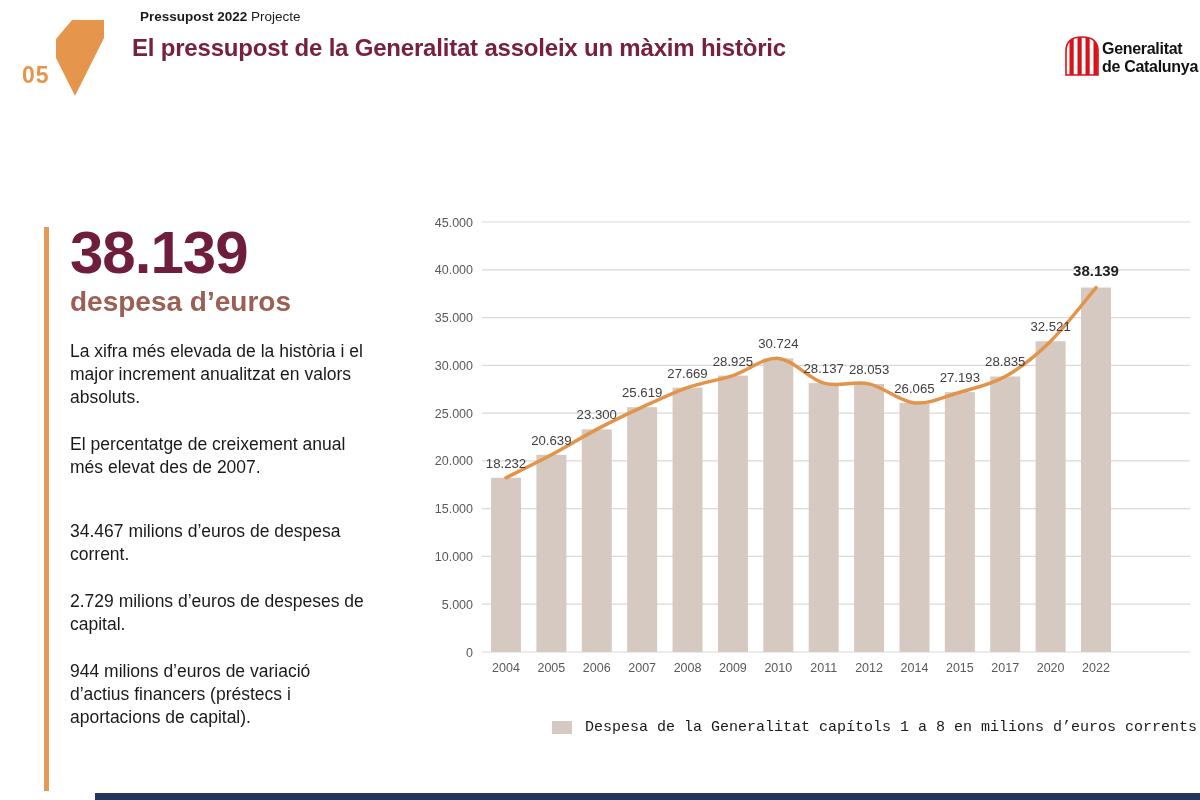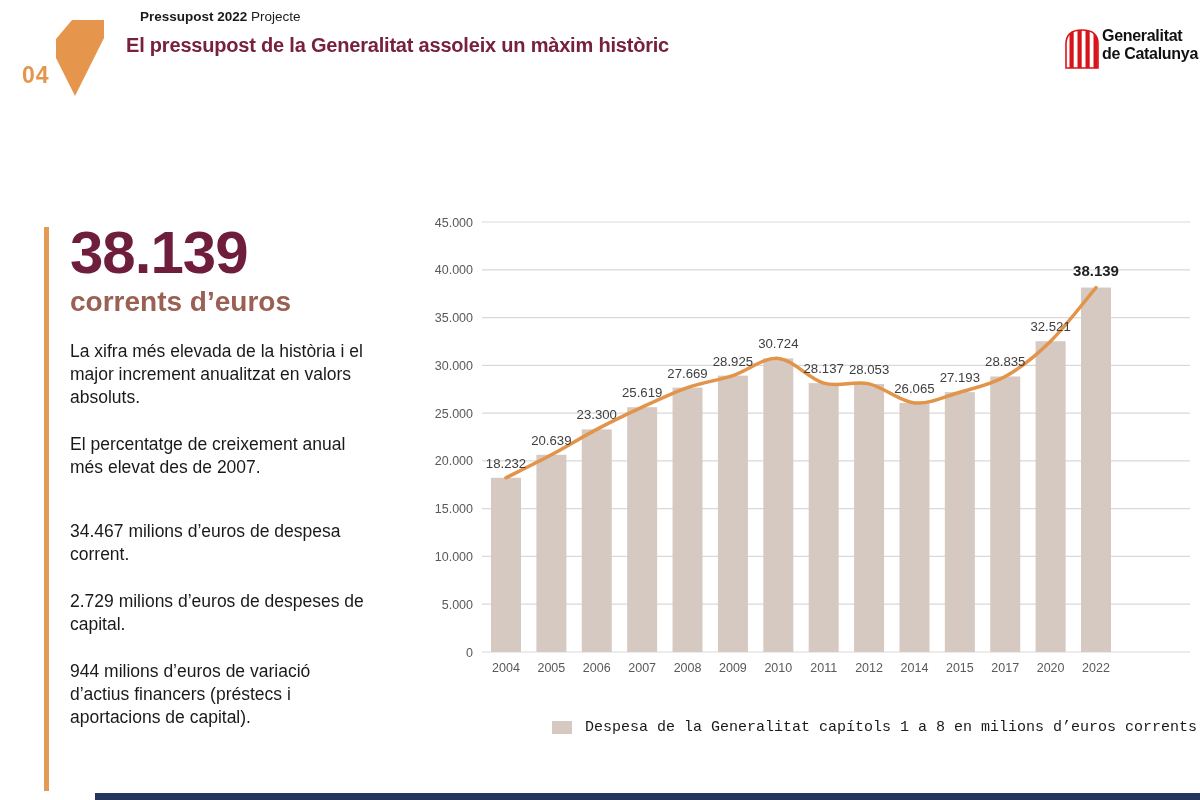--- a/index.html
+++ b/index.html
@@ -12,24 +12,24 @@
   
   .section-arrow{position:absolute;left:48px;top:12px;}
   .section-number{
     position:absolute;left:22px;top:62px;
     font-size:23px;font-weight:bold;color:#E6964C;letter-spacing:1px;
   }
   .header-text{position:absolute;left:120px;top:9px;}
   .kicker{font-size:13.5px;color:#1A1A1A;padding-left:20px;}
   .kicker .k-bold{font-weight:bold;}
   .page-title{
-    margin:10px 0 0 6px;font-size:20px;font-weight:bold;color:#77203F;
+    margin:10px 0 0 12px;font-size:24px;font-weight:bold;color:#77203F;
     letter-spacing:-0.2px;
   }
-  .logo{position:absolute;left:1062px;top:27px;display:flex;align-items:flex-start;gap:0;}
+  .logo{position:absolute;left:1062px;top:34px;display:flex;align-items:flex-end;gap:0;}
   .logo-text{font-size:16px;font-weight:bold;color:#111;line-height:18px;letter-spacing:-0.3px;}
   
   .left-rule{position:absolute;left:44px;top:227px;width:5px;height:564px;background:#E39A57;}
   .stats{position:absolute;left:70px;top:222px;width:300px;}
   .big-number{font-size:60px;font-weight:bold;color:#6E1E3C;line-height:62px;letter-spacing:-1px;}
   .big-unit{font-size:28px;font-weight:bold;color:#9A6054;line-height:32px;margin-top:2px;}
   .paragraphs{margin-top:22px;}
   .paragraphs p{
     margin:0 0 24px 0;font-size:17.5px;line-height:23px;color:#1A1A1A;
   }
@@ -44,21 +44,21 @@
   .legend-label{font-size:15px;color:#1A1A1A;font-family:Liberation Mono, monospace;}
   
   .footer-bar{position:absolute;left:95px;bottom:0;width:1105px;height:7px;background:#24365C;}
 </style>
 </head>
 <body>
 
 <svg class="section-arrow" width="62" height="88" viewBox="0 0 62 88">
   <polygon points="24,8 56,8 56,26 27,84 8,46 8,27" fill="#E6964C"></polygon>
 </svg>
-<div class="section-number">04</div>
+<div class="section-number">05</div>
 
 <div class="header-text">
   <div class="kicker"><span class="k-bold">Pressupost 2022</span> <span>Projecte</span></div>
   <h1 class="page-title">El pressupost de la Generalitat assoleix un màxim històric</h1>
 </div>
 
 <div class="logo">
   <svg width="40" height="42" viewBox="0 0 40 42">
     <defs>
       <clipPath id="senyera-clip">
@@ -75,21 +75,21 @@
   </svg>
   <div class="logo-text">
     <div>Generalitat</div>
     <div>de Catalunya</div>
   </div>
 </div>
 
 <div class="left-rule"></div>
 <div class="stats">
   <div class="big-number">38.139</div>
-  <div class="big-unit">corrents d’euros</div>
+  <div class="big-unit">despesa d’euros</div>
   <div class="paragraphs">
     <p>La xifra més elevada de la història i el major increment anualitzat en valors absoluts.</p>
     <p>El percentatge de creixement anual més elevat des de 2007.</p>
     <p class="gap-before">34.467 milions d’euros de despesa corrent.</p>
     <p>2.729 milions d’euros de despeses de capital.</p>
     <p>944 milions d’euros de variació d’actius financers (préstecs i aportacions de capital).</p>
   </div>
 </div>
 
 <svg id="chart-svg" width="780" height="485" viewBox="0 0 780 485">

